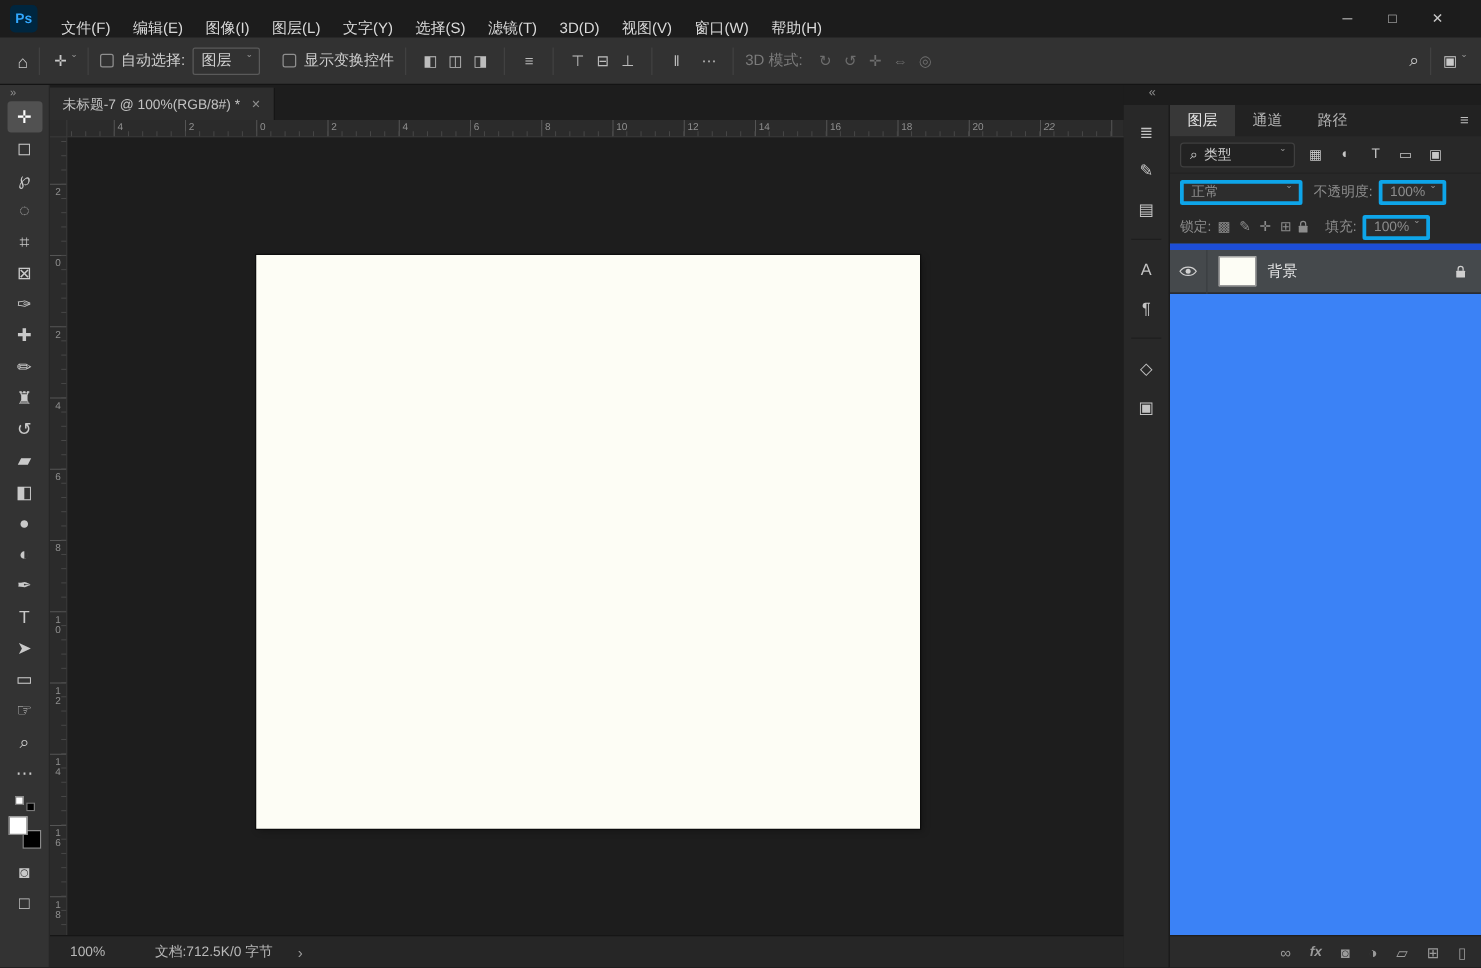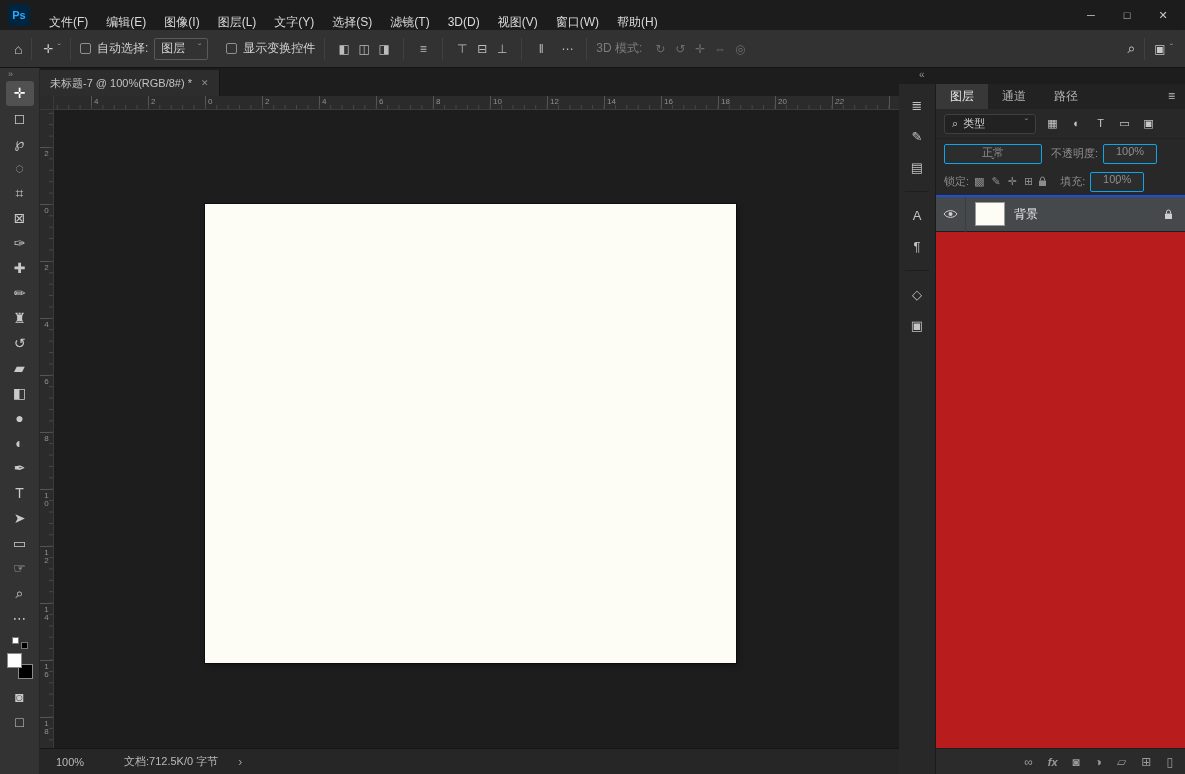--- a/index.html
+++ b/index.html
@@ -3,21 +3,21 @@
 <meta charset="utf-8">
 <style>
   * { box-sizing: border-box; margin: 0; padding: 0; }
   html,body { width:1185px; height:774px; }
   body {
     position:relative; background:#1d1d1d; overflow:hidden;
     font-family:"Liberation Sans","DejaVu Sans",sans-serif; color:#cccccc;
     -webkit-font-smoothing:antialiased;
   }
   
-  .menubar { position:absolute; top:0; left:0; right:4px; height:30px; background:#1c1c1c; display:flex; align-items:center; }
+  .menubar { position:absolute; top:0; left:0; right:17px; height:30px; background:#1c1c1c; display:flex; align-items:center; }
   .ps-logo { width:22px; height:22px; margin:0 10px 0 8px; background:#00263f; color:#31a8ff; border-radius:4px;
              font-size:11px; font-weight:bold; display:flex; align-items:center; justify-content:center; }
   .menu-items { display:flex; height:16px; }
   .menu-item { padding:0 9px; font-size:12px; color:#dadada; line-height:30px; cursor:default; }
   .win-controls { margin-left:auto; display:flex; }
   .win-btn { width:36px; height:30px; text-align:center; line-height:30px; font-size:11px; color:#c8c8c8; }
   
   .optionsbar { position:absolute; top:30px; left:0; right:0; height:38px; background:#323232;
                 border-bottom:1px solid #141414; display:flex; align-items:center; font-size:12px; }
   .ob-icon { color:#c9c9c9; font-size:14px; }
@@ -92,26 +92,26 @@
   .kind-box { display:inline-flex; align-items:center; gap:5px; height:20px; padding:0 7px; background:#222222;
               border:1px solid #3f3f3f; border-radius:3px; font-size:11px; color:#cfcfcf; width:92px; }
   .kind-box .caret { margin-left:auto; }
   .filter-icons { display:flex; gap:9px; }
   .f-icon { font-size:11px; color:#c6c6c6; width:15px; text-align:center; }
   .panel-blend, .panel-lock { display:flex; align-items:center; padding:0 8px; gap:5px; font-size:11px; }
   .panel-blend { height:29px; }
   .panel-lock { height:27px;align-items:center; }
   .plabel { color:#8d8d8d; white-space:nowrap; }
   .sel-box { display:inline-flex; align-items:center; justify-content:space-between; height:20px; padding:0 6px;
-             background:#2d2d2d; border:1px solid #0ea5e9; border-radius:2px; color:#8d8d8d; font-size:11px;flex-direction:column; }
+             background:#2d2d2d; border:3px solid #0ea5e9; border-radius:2px; color:#8d8d8d; font-size:11px; }
   .blend-box { width:98px; }
   .val-box { width:54px; }
   .lock-icons { display:flex; gap:7px; }
   .l-icon { font-size:11px; color:#8d8d8d; }
-  .layer-list { flex:1; background:#b91c1c; border-top:2px solid #1d4ed8; }
+  .layer-list { flex:1; background:#3b82f6; border-top:5px solid #1d4ed8; }
   .layer-row { height:35px; background:#45494c; display:flex; align-items:center; border-bottom:1px solid #1f1f1f; }
   .eye-cell { width:30px; height:35px; display:flex; align-items:center; justify-content:center; border-right:1px solid #3a3e40; }
   .thumb { width:30px; height:24px; background:#fdfdf5; border:1px solid #9a9a9a; margin:0 9px; }
   .layer-name { font-size:12px; color:#e6e6e6; }
   .layer-lock { margin-left:auto; margin-right:12px; }
   .panel-bottom { height:26px; background:#2b2b2b; border-top:1px solid #1f1f1f; display:flex; align-items:center;
                   justify-content:flex-end; gap:15px; padding:0 12px; }
   .b-icon { font-size:12px; color:#9a9a9a; }
   .b-icon.fx { font-style:italic; font-weight:bold; font-size:11px; }
 </style>

